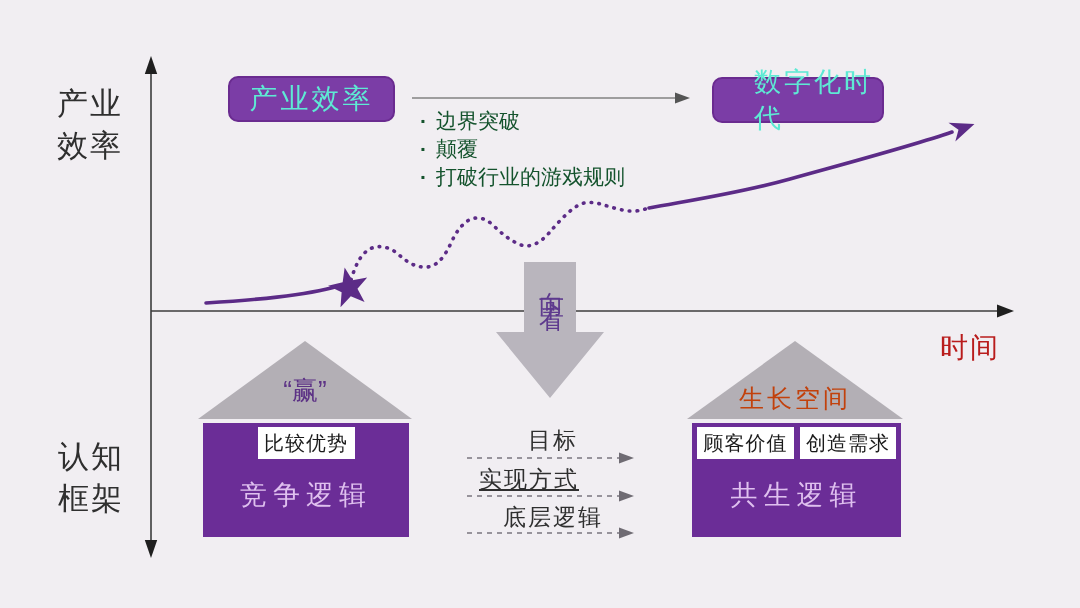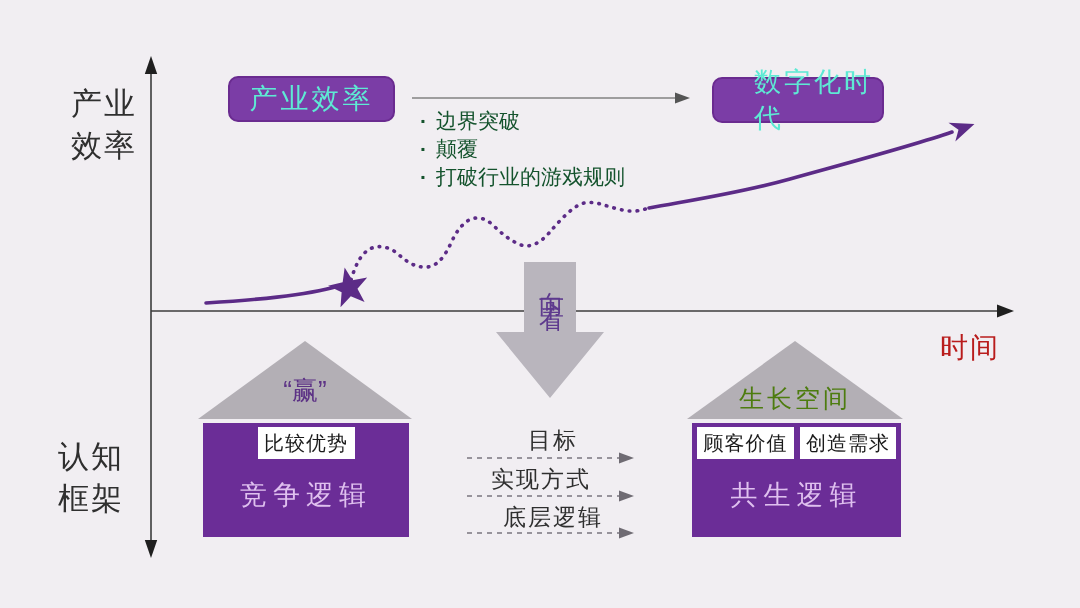--- a/index.html
+++ b/index.html
@@ -20,21 +20,21 @@
   }
   .bullets{font-size:21px;line-height:28px;color:#14532d;}
   .bullet-row{display:flex;align-items:baseline;}
   .bullet-row::before{content:"·";font-weight:bold;margin-right:9px;}
   .down-label{
     writing-mode:vertical-rl;text-orientation:upright;
     font-size:25px;letter-spacing:7px;color:#5e3a8e;font-weight:500;
   }
   .roof-label{ text-align:center;font-size:26px; }
   .roof-label.win{color:#5c3185;font-weight:500;}
-  .roof-label.grow{color:#4d7c0f;letter-spacing:3px;}
+  .roof-label.grow{color:#c2410c;letter-spacing:3px;}
   .house-body{
     background:#6b2d97;box-sizing:border-box;
     display:flex;flex-direction:column;align-items:center;padding-top:4px;
   }
   .house-items{display:flex;gap:6px;justify-content:center;width:100%;}
   .house-item{
     background:#ffffff;color:#1a1a1a;height:32px;
     display:flex;align-items:center;justify-content:center;
     font-size:20px;font-weight:500;letter-spacing:1px;
   }
@@ -97,21 +97,21 @@
     <g>
       <line x1="467" y1="496" x2="620" y2="496" stroke="#97939b" stroke-width="2" stroke-dasharray="5 5"></line>
       <polygon points="634,496 619,490.4 619,501.6" fill="#6f6b73"></polygon>
     </g>
     <g>
       <line x1="467" y1="533" x2="620" y2="533" stroke="#97939b" stroke-width="2" stroke-dasharray="5 5"></line>
       <polygon points="634,533 619,527.4 619,538.6" fill="#6f6b73"></polygon>
     </g>
   </svg>
 
-  <div class="abs axis-label" style="left:71px;top:83px;">
+  <div class="abs axis-label" style="left:57px;top:83px;">
     <div>产业</div>
     <div>效率</div>
   </div>
 
   <div class="abs axis-label" style="left:58px;top:436px;">
     <div>认知</div>
     <div>框架</div>
   </div>
 
   <div class="abs time-label" style="left:940px;top:329px;">时间</div>
@@ -138,16 +138,16 @@
   <div class="abs roof-label grow" style="left:735px;top:382px;width:120px;font-size:25px;">生长空间</div>
   <div class="abs house-body" style="left:692px;top:423px;width:209px;height:114px;">
     <div class="house-items">
       <div class="house-item" style="width:97px;">顾客价值</div>
       <div class="house-item" style="width:96px;">创造需求</div>
     </div>
     <div class="house-base">共生逻辑</div>
   </div>
 
   <div class="abs mid-row" style="left:468px;top:425px;">目标</div>
-  <div class="abs mid-row" style="left:456px;top:464px;">实现方式</div>
+  <div class="abs mid-row" style="left:444px;top:464px;text-decoration:underline;">实现方式</div>
   <div class="abs mid-row" style="left:468px;top:502px;">底层逻辑</div>
 
 </div>
 
 </body></html>

